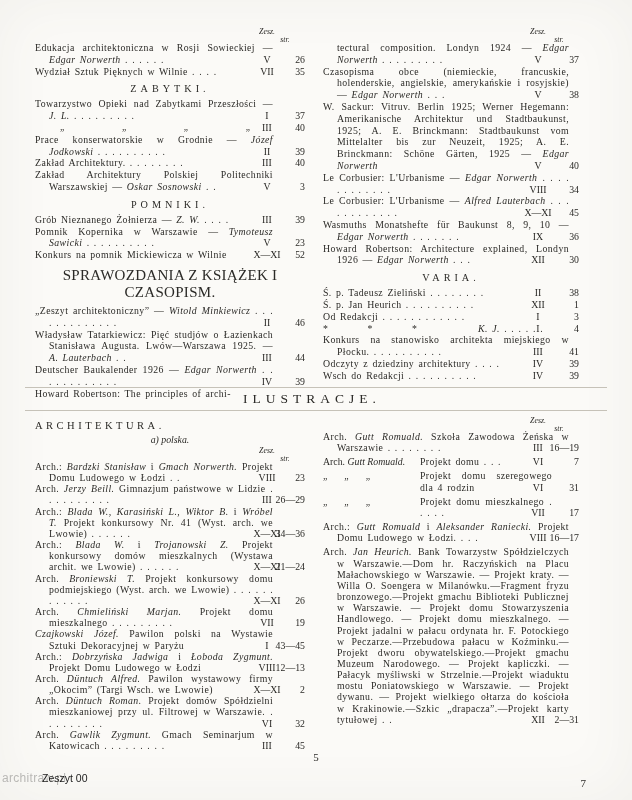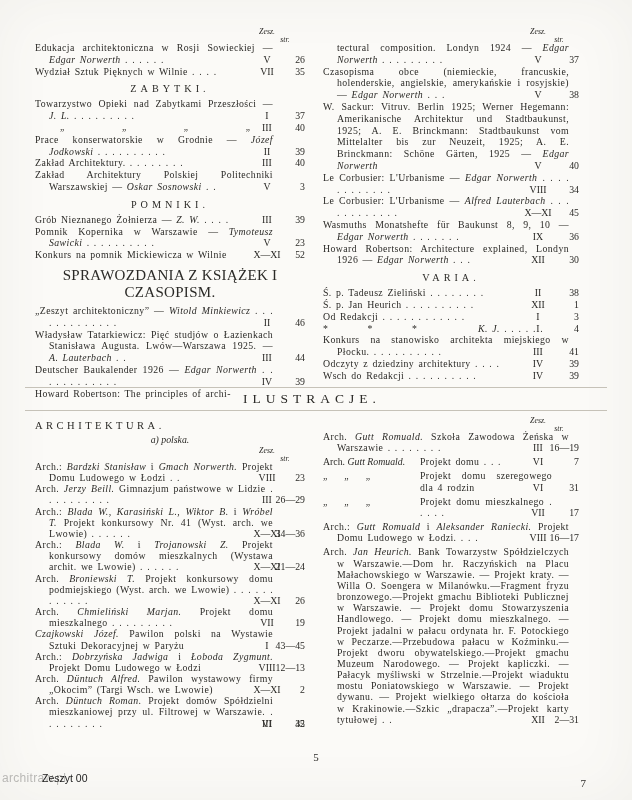--- a/index.html
+++ b/index.html
@@ -304,20 +304,21 @@
           <div class="txt"><span class="rm">Arch. </span><span class="it">Düntuch Alfred.</span><span class="rm"> Pawilon wystawowy firmy „Okocim” (Targi Wsch. we Lwowie)</span></div>
           <span class="num zesz">X—XI</span>
           <span class="num str">2</span>
         </div>
         <div class="row">
           <div class="txt"><span class="rm">Arch. </span><span class="it">Düntuch Roman.</span><span class="rm"> Projekt domów Spółdzielni mieszkaniowej przy ul. Filtrowej w Warszawie. . . . . . . . . .</span></div>
           <span class="num zesz">VI</span>
           <span class="num str">32</span>
         </div>
         <div class="row">
+          <div class="txt"><span class="rm">Arch. </span><span class="it">Gawlik Zygmunt.</span><span class="rm"> Gmach Seminarjum w Katowicach . . . . . . . . .</span></div>
           <span class="num zesz">III</span>
           <span class="num str">45</span>
         </div>
       </div>
   </section>
 
   <section class="col colR botcol botR">
     <div class="col-head">
       <span class="ch-zesz">Zesz.</span>
       <span class="ch-str">str.</span>

